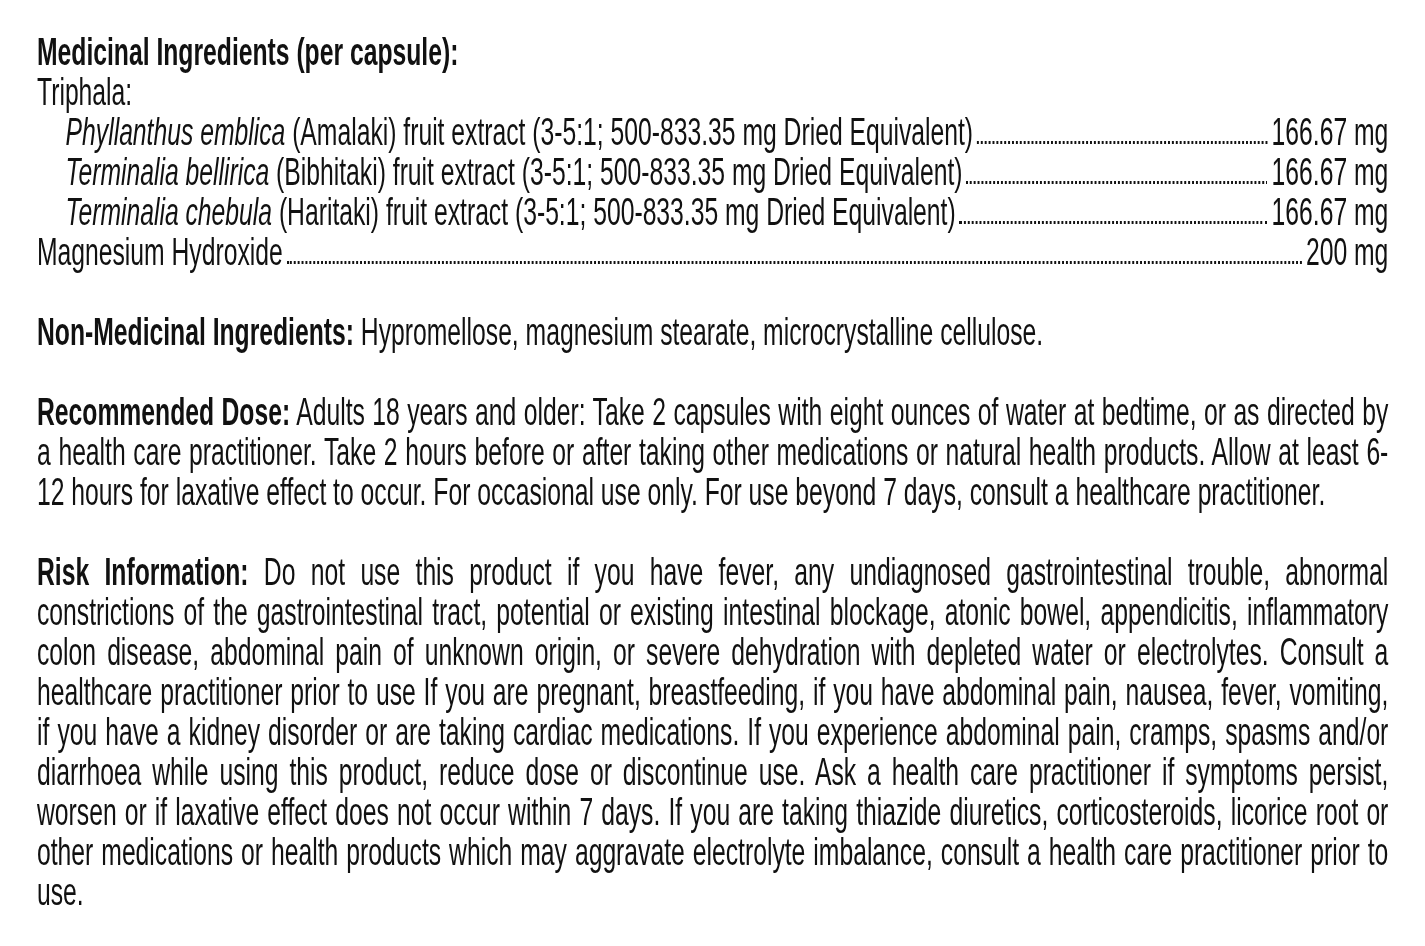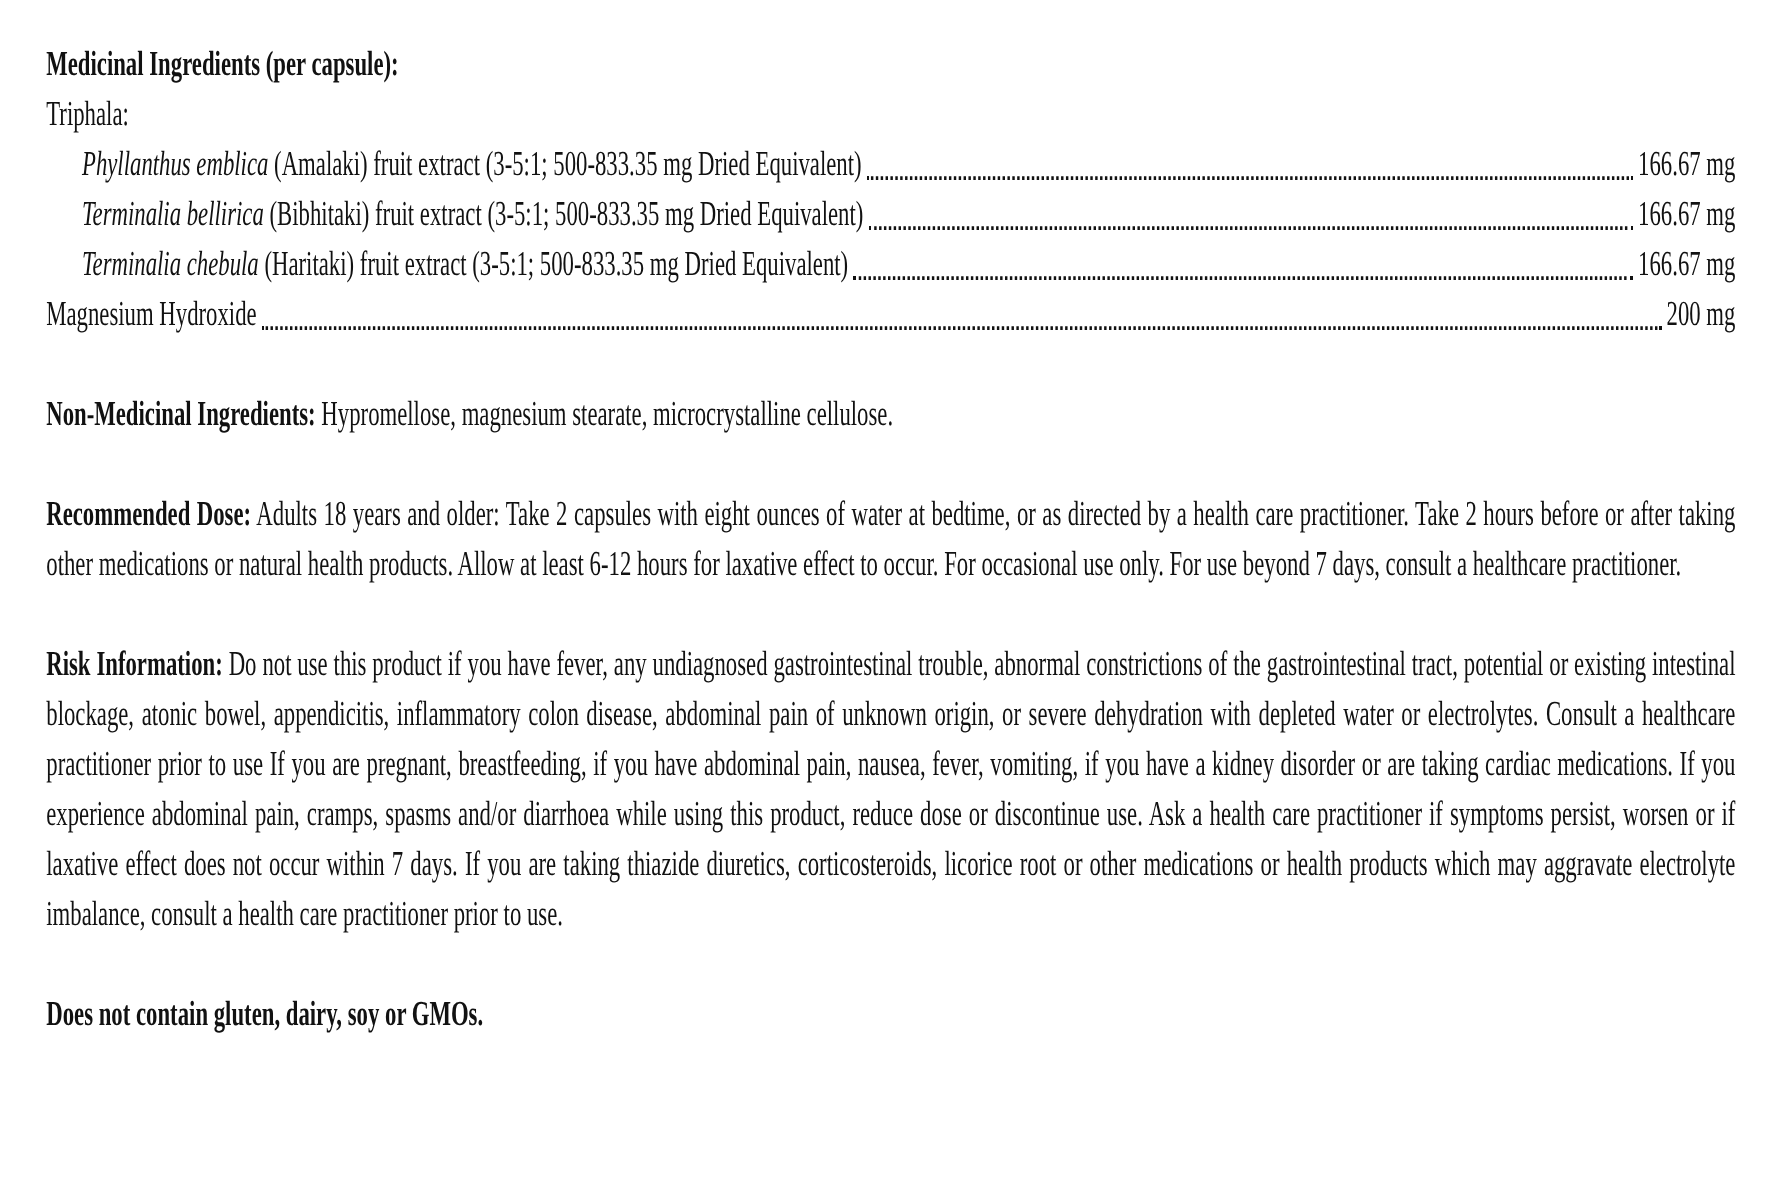--- a/index.html
+++ b/index.html
@@ -4,22 +4,22 @@
 <style>
   html, body { margin: 0; padding: 0; background: #ffffff; }
   .page {
     width: 1425px;
     height: 946px;
     box-sizing: border-box;
     background: #ffffff;
     color: #111111;
     padding: 32px 37px 0 37px;
     overflow: hidden;
-    font-family: Liberation Serif, serif;
-    font-size: 28px;
+    font-family: Liberation Sans, sans-serif;
+    font-size: 38px;
     line-height: 40px;
   }
   
   .condense {
     width: 2079px;
     transform: scaleX(0.65);
     transform-origin: 0 0;
   }
   .bold { font-weight: 700; }
   .line { margin: 0; }

